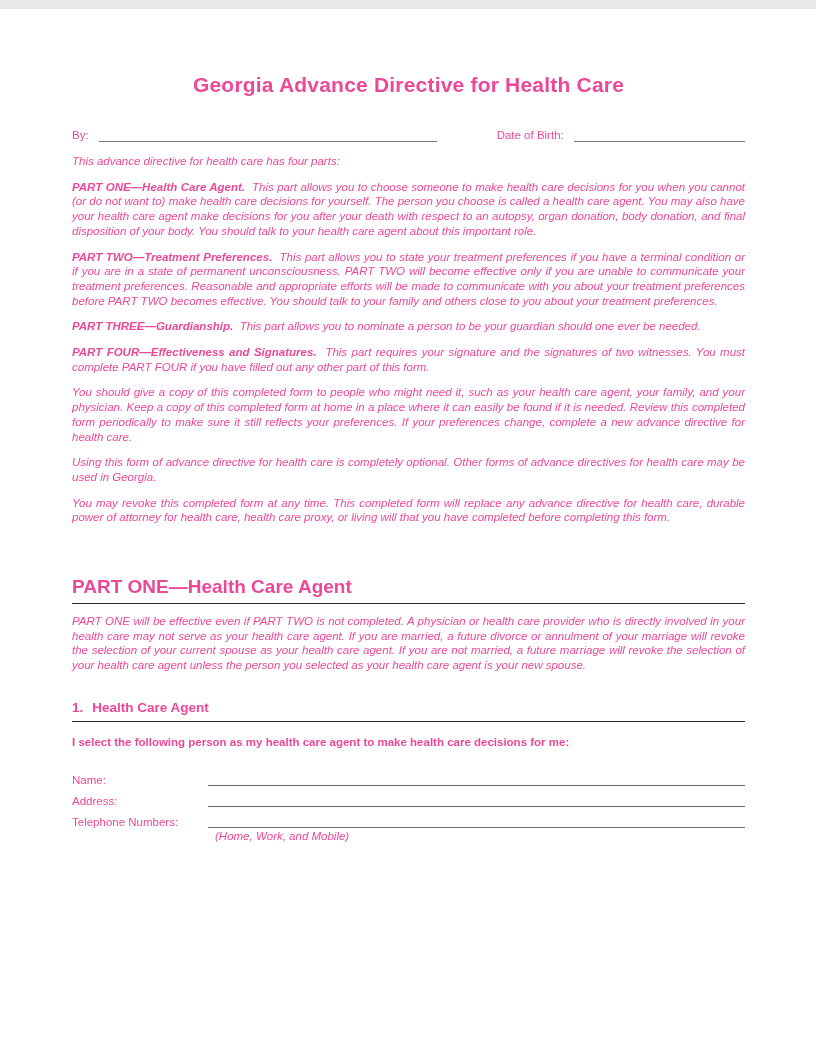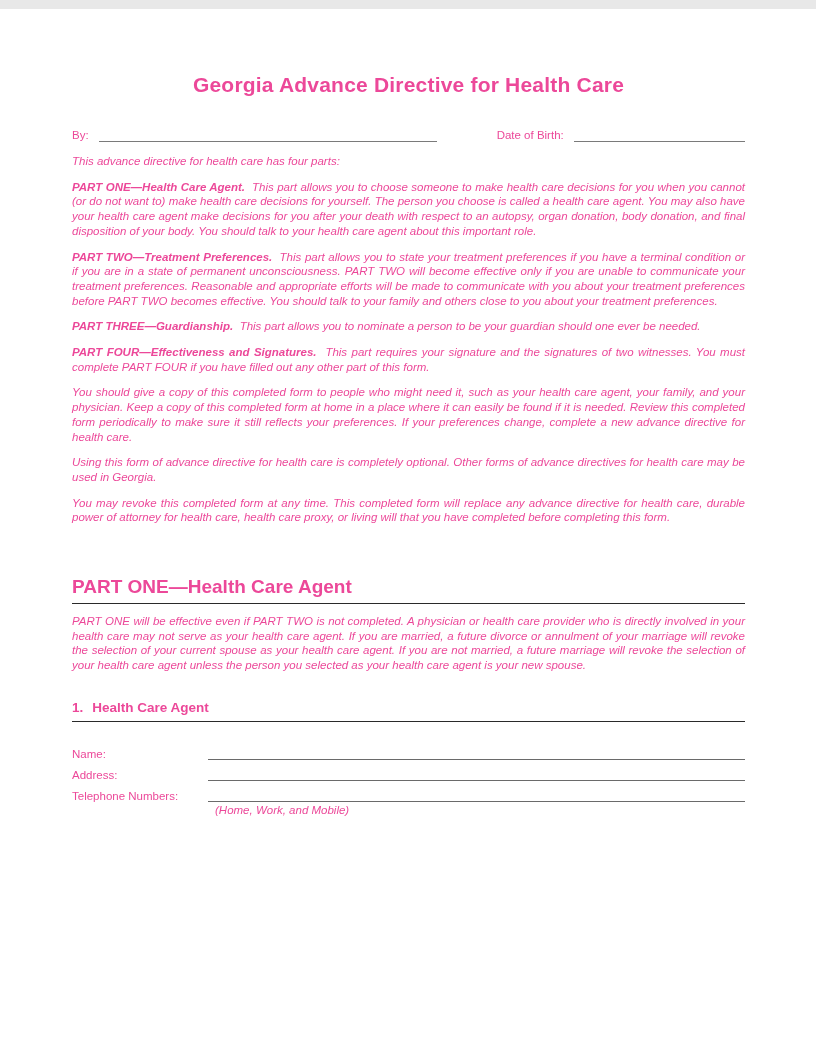--- a/index.html
+++ b/index.html
@@ -129,20 +129,21 @@
   <p class="body-par">You should give a copy of this completed form to people who might need it, such as your health care agent, your family, and your physician. Keep a copy of this completed form at home in a place where it can easily be found if it is needed. Review this completed form periodically to make sure it still reflects your preferences. If your preferences change, complete a new advance directive for health care.</p>
   <p class="body-par">Using this form of advance directive for health care is completely optional. Other forms of advance directives for health care may be used in Georgia.</p>
   <p class="body-par">You may revoke this completed form at any time. This completed form will replace any advance directive for health care, durable power of attorney for health care, health care proxy, or living will that you have completed before completing this form.</p>
 
   <h2 class="section-heading">PART ONE—Health Care Agent</h2>
 
   <p class="body-par section-intro">PART ONE will be effective even if PART TWO is not completed. A physician or health care provider who is directly involved in your health care may not serve as your health care agent. If you are married, a future divorce or annulment of your marriage will revoke the selection of your current spouse as your health care agent. If you are not married, a future marriage will revoke the selection of your health care agent unless the person you selected as your health care agent is your new spouse.</p>
 
   <h3 class="sub-heading"><span class="num">1.</span><span>Health Care Agent</span></h3>
 
+  <p class="instruction">I select the following person as my health care agent to make health care decisions for me:</p>
 
   <div class="fields">
     <div class="field-row">
       <span class="field-label">Name:</span>
       <span class="field-line"></span>
     </div>
     <div class="field-row">
       <span class="field-label">Address:</span>
       <span class="field-line"></span>
     </div>

